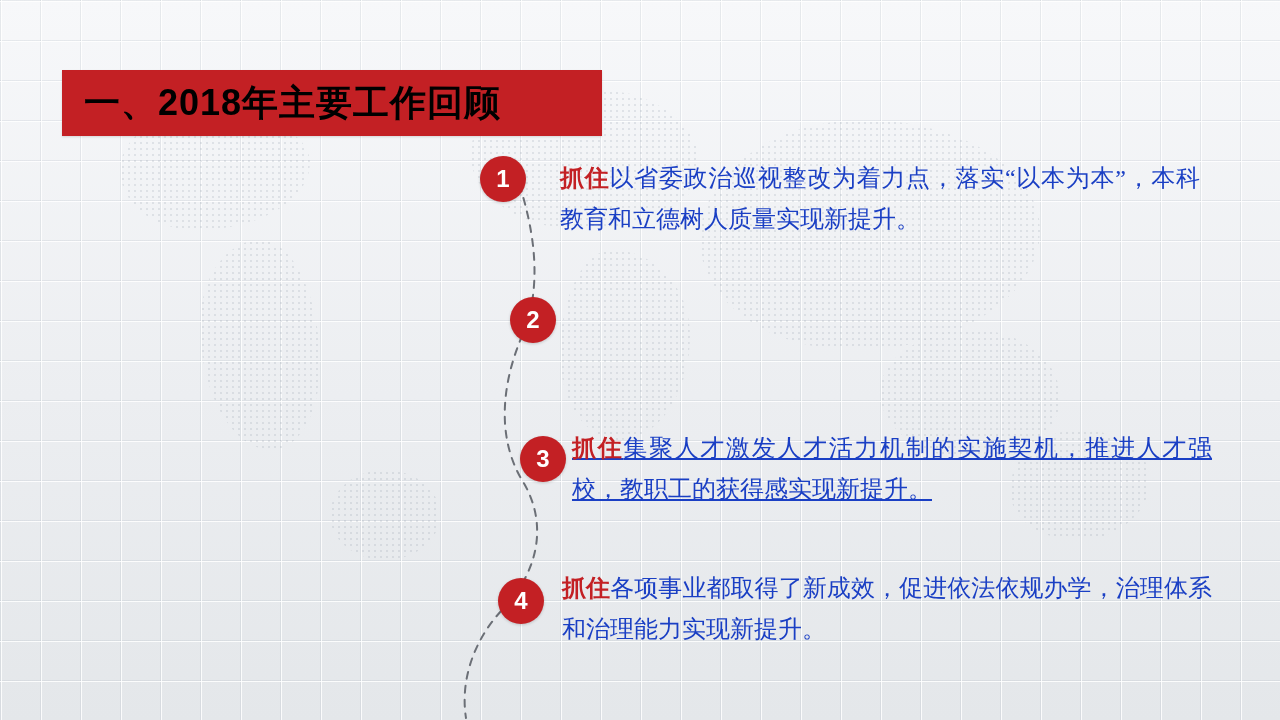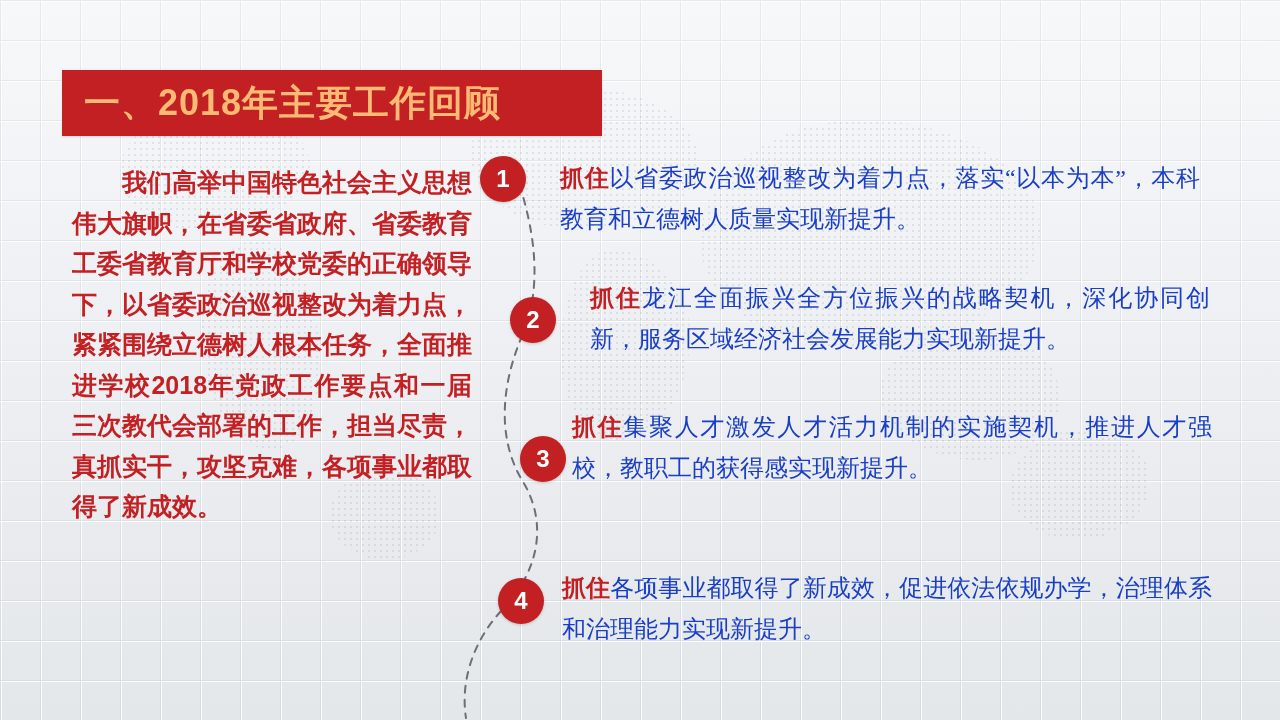--- a/index.html
+++ b/index.html
@@ -56,21 +56,21 @@
     left: 62px;
     top: 70px;
     width: 540px;
     height: 66px;
     background: #c32024;
     display: flex;
     align-items: center;
     box-shadow: 0 1px 2px rgba(0,0,0,0.12);
   }
   #title-text {
-    color: #fdba74;
+    color: #000000;
     font-size: 36px;
     font-weight: bold;
     letter-spacing: 1px;
     padding-left: 22px;
     white-space: nowrap;
     font-family: "Liberation Sans", sans-serif;
   }
 
   
   #left-col {
@@ -129,21 +129,21 @@
     color: #1a3fc4;
     text-align: justify;
   }
   .item-text .lead {
     color: #c32024;
     font-weight: bold;
     margin-top: 32px;
   }
   #item-1 { left: 560px; top: 158px; width: 640px; }
   #item-2 { left: 590px; top: 278px; width: 620px; }
-  #item-3 { left: 572px; top: 407px; width: 640px; }
+  #item-3 { left: 572px; top: 428px; width: 640px; text-decoration: underline; }
   #item-4 { left: 562px; top: 568px; width: 650px; }
 </style>
 </head>
 <body>
 
 <div id="slide">
 
   <div id="grid"></div>
 
   <div id="watermark">
@@ -154,39 +154,33 @@
     <div class="blob" style="left:700px; top:120px; width:340px; height:230px; border-radius:48% 52% 55% 45% / 52% 48% 52% 48%;"></div>
     <div class="blob" style="left:880px; top:330px; width:180px; height:130px; border-radius:52% 48% 45% 55% / 48% 52% 48% 52%;"></div>
     <div class="blob" style="left:1010px; top:430px; width:140px; height:110px; border-radius:50% 50% 52% 48% / 55% 45% 55% 45%;"></div>
     <div class="blob" style="left:330px; top:470px; width:110px; height:90px;  border-radius:50%;"></div>
   </div>
 
   <div id="title-box">
     <div id="title-text">一、2018年主要工作回顾</div>
   </div>
 
-  <div id="left-col">
-    <div id="left-paragraph">我们高举中国特色社会主义思想伟大旗帜，在省委省政府、省委教育工委省教育厅和学校党委的正确领导下，以省委政治巡视整改为着力点，紧紧围绕立德树人根本任务，全面推进学校2018年党政工作要点和一届三次教代会部署的工作，担当尽责，真抓实干，攻坚克难，各项事业都取得了新成效。</div>
-  </div>
 
   <svg id="curve" viewBox="0 0 180 580" preserveAspectRatio="none">
     <path d="M 80 18 C 108 90, 112 150, 92 196 C 70 248, 68 300, 92 340 C 118 382, 110 430, 72 470 C 44 500, 30 540, 36 578" fill="none" stroke="#6b6f76" stroke-width="2" stroke-dasharray="7 7" stroke-linecap="round"></path>
   </svg>
 
   <div class="badge" id="badge-1">1</div>
   <div class="badge" id="badge-2">2</div>
   <div class="badge" id="badge-3">3</div>
   <div class="badge" id="badge-4">4</div>
 
   <div class="item-text" id="item-1">
     <span class="lead">抓住</span><span>以省委政治巡视整改为着力点，落实“以本为本”，本科教育和立德树人质量实现新提升。</span>
   </div>
-  <div class="item-text" id="item-2">
-    <span class="lead">抓住</span><span>龙江全面振兴全方位振兴的战略契机，深化协同创新，服务区域经济社会发展能力实现新提升。</span>
-  </div>
   <div class="item-text" id="item-3">
     <span class="lead">抓住</span><span>集聚人才激发人才活力机制的实施契机，推进人才强校，教职工的获得感实现新提升。</span>
   </div>
   <div class="item-text" id="item-4">
     <span class="lead">抓住</span><span>各项事业都取得了新成效，促进依法依规办学，治理体系和治理能力实现新提升。</span>
   </div>
 
 </div>
 
 </body></html>

